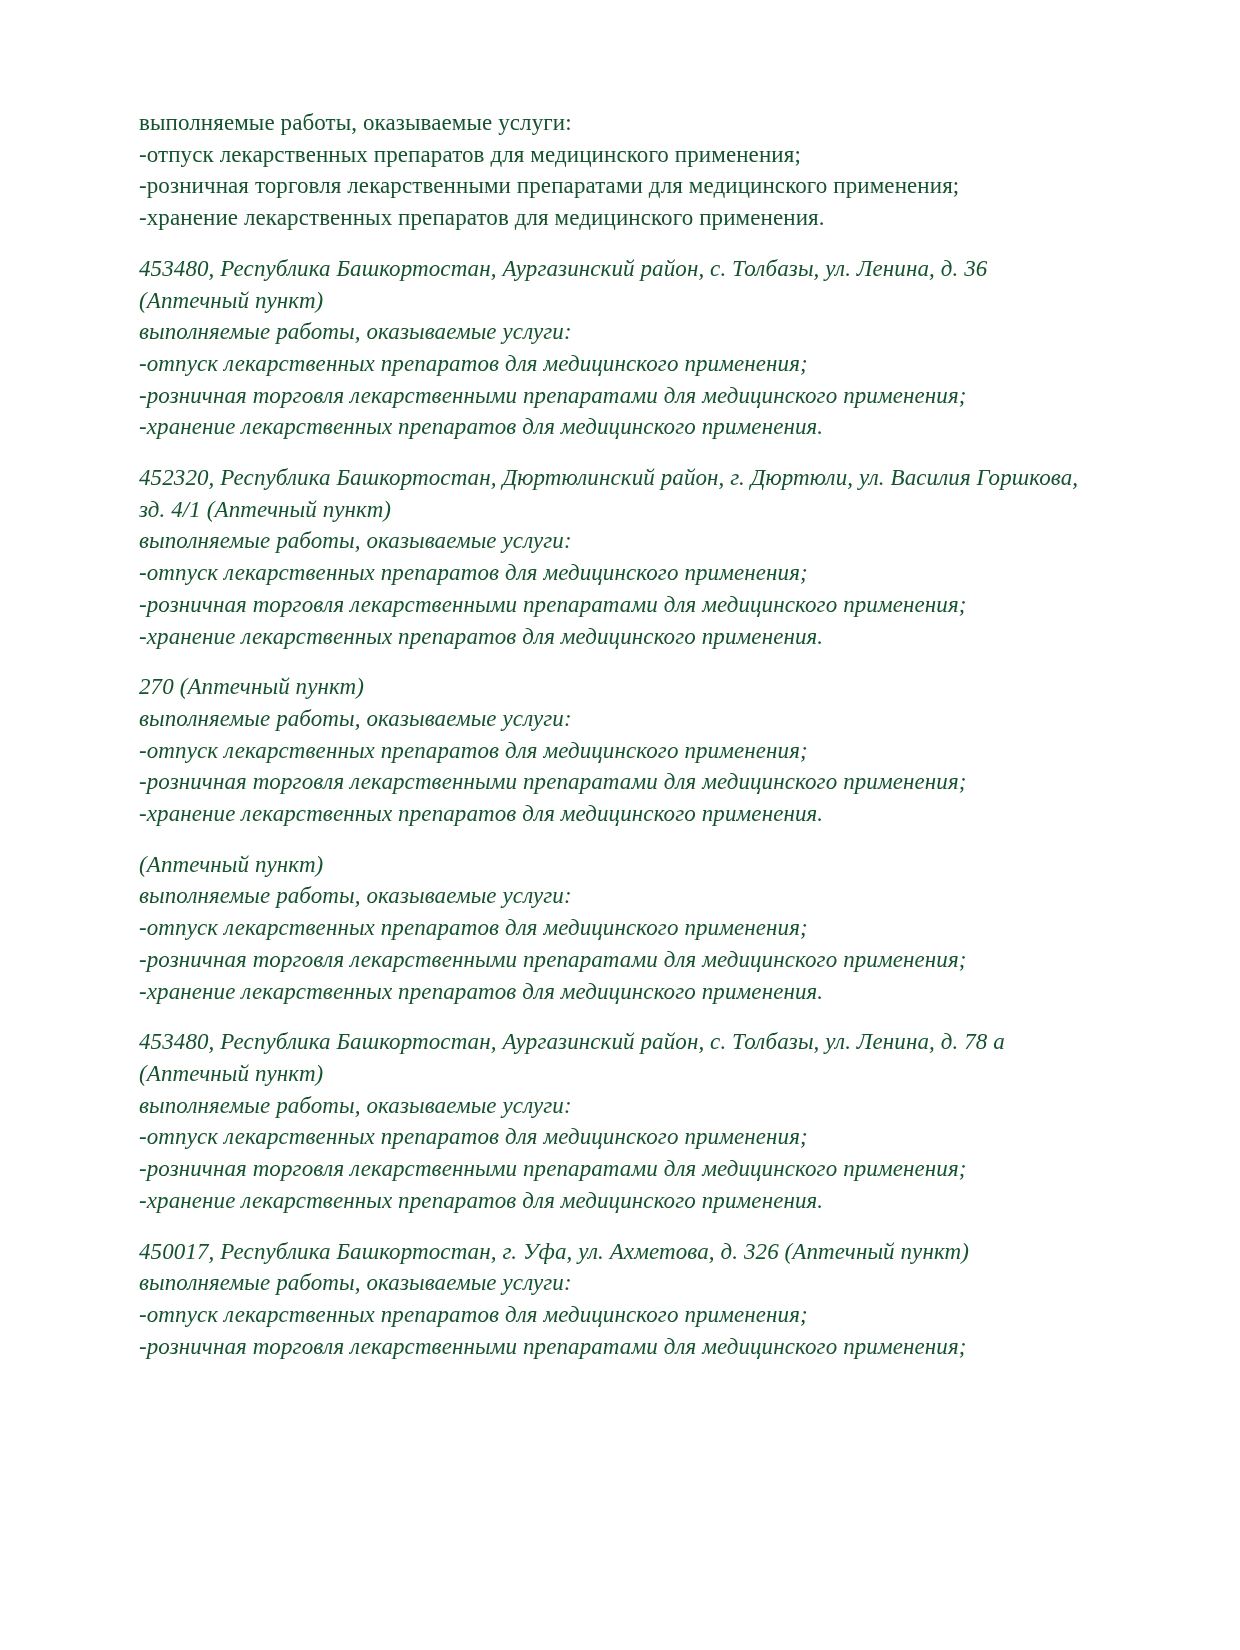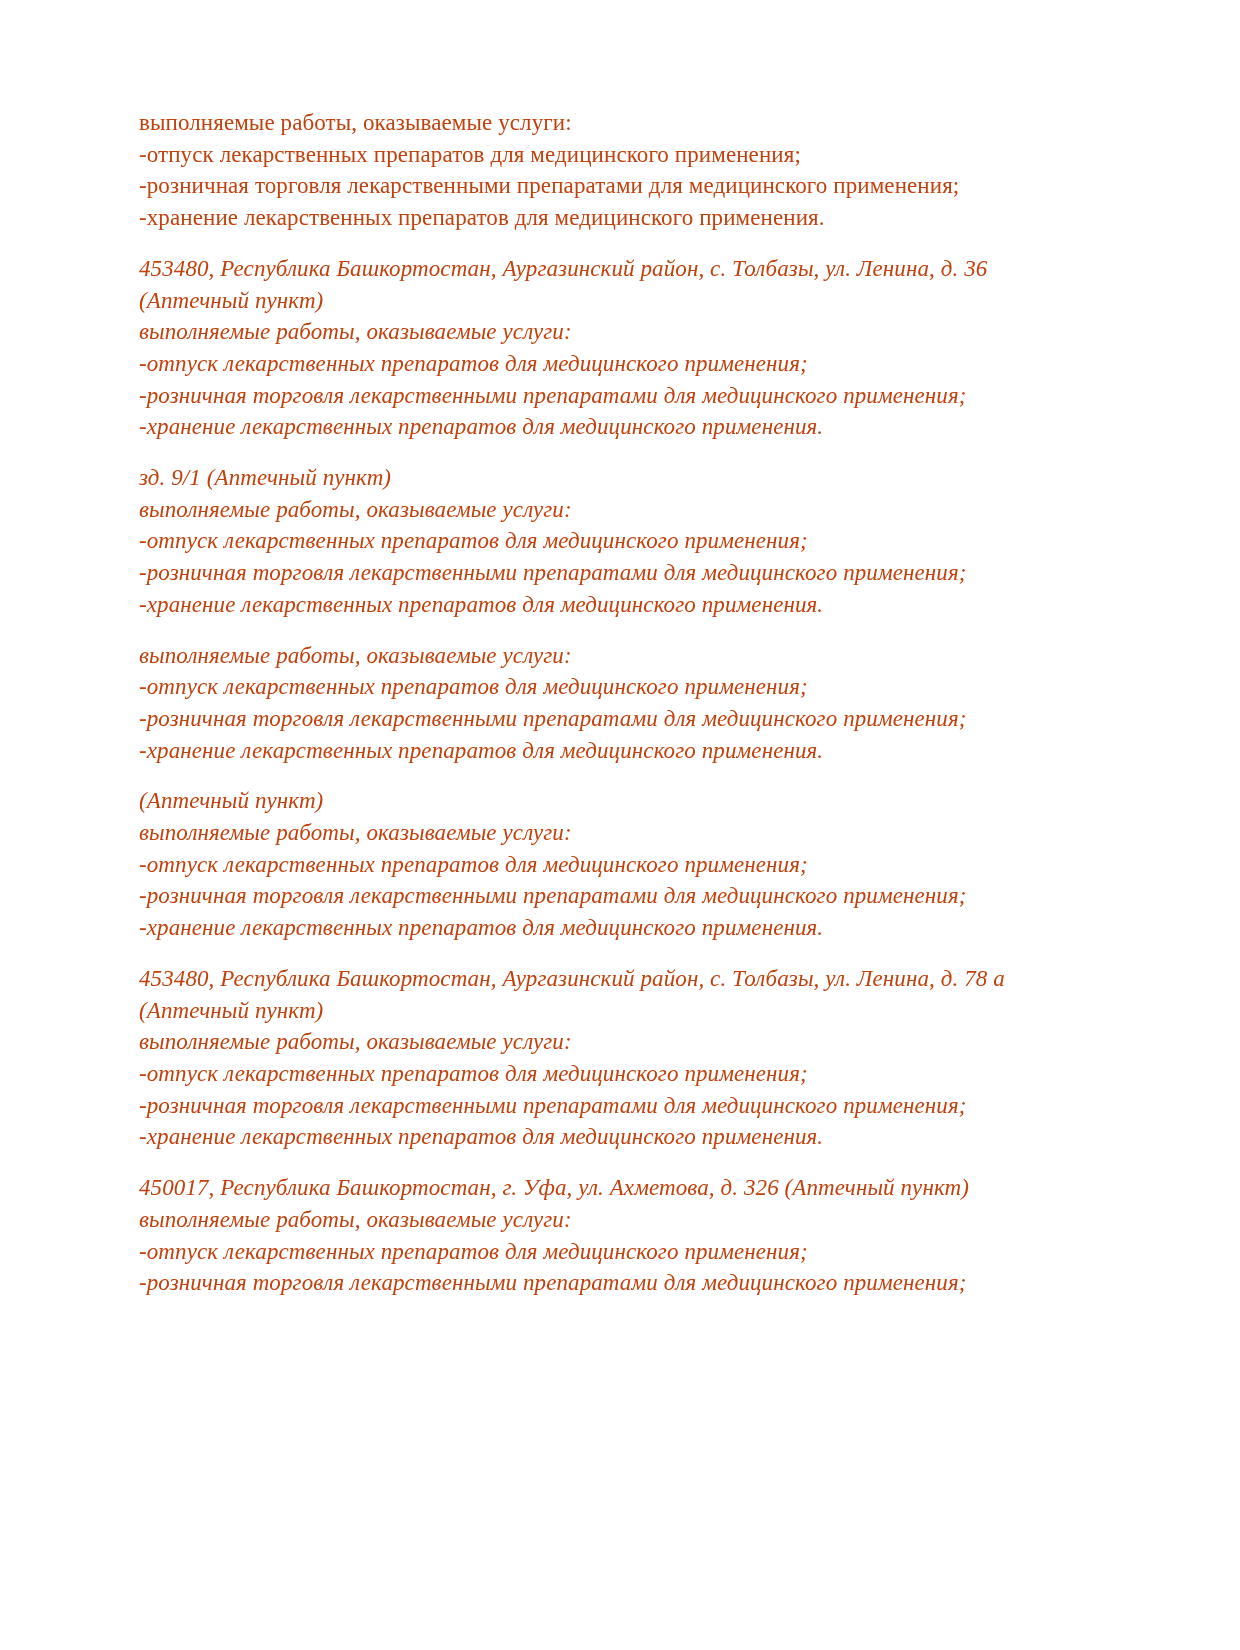--- a/index.html
+++ b/index.html
@@ -14,21 +14,21 @@
   }
   .page {
     box-sizing: border-box;
     width: 1240px;
     height: 1650px;
     padding: 107px 50px 0 139px;
     background: #ffffff;
     font-family: "Liberation Serif", "DejaVu Serif", serif;
     font-size: 23px;
     line-height: 31.7px;
-    color: #c2410c;
+    color: #14532d;
   }
   .block + .block {
     margin-top: 19px;
     font-style: italic;
   }
   .line {
     margin: 0;
     padding: 0;
     white-space: nowrap;
     letter-spacing: 0.1px;
@@ -57,32 +57,34 @@
     <div class="services">
           <p class="line">выполняемые работы, оказываемые услуги:</p>
           <p class="line">-отпуск лекарственных препаратов для медицинского применения;</p>
           <p class="line">-розничная торговля лекарственными препаратами для медицинского применения;</p>
           <p class="line">-хранение лекарственных препаратов для медицинского применения.</p>
         </div>
   </section>
 
   <section class="block">
     <div class="address">
-          <p class="line">зд. 9/1 (Аптечный пункт)</p>
+          <p class="line">452320, Республика Башкортостан, Дюртюлинский район, г. Дюртюли, ул. Василия Горшкова,</p>
+          <p class="line">зд. 4/1 (Аптечный пункт)</p>
         </div>
     <div class="services">
           <p class="line">выполняемые работы, оказываемые услуги:</p>
           <p class="line">-отпуск лекарственных препаратов для медицинского применения;</p>
           <p class="line">-розничная торговля лекарственными препаратами для медицинского применения;</p>
           <p class="line">-хранение лекарственных препаратов для медицинского применения.</p>
         </div>
   </section>
 
   <section class="block">
     <div class="address">
+          <p class="line">270 (Аптечный пункт)</p>
         </div>
     <div class="services">
           <p class="line">выполняемые работы, оказываемые услуги:</p>
           <p class="line">-отпуск лекарственных препаратов для медицинского применения;</p>
           <p class="line">-розничная торговля лекарственными препаратами для медицинского применения;</p>
           <p class="line">-хранение лекарственных препаратов для медицинского применения.</p>
         </div>
   </section>
 
   <section class="block">

